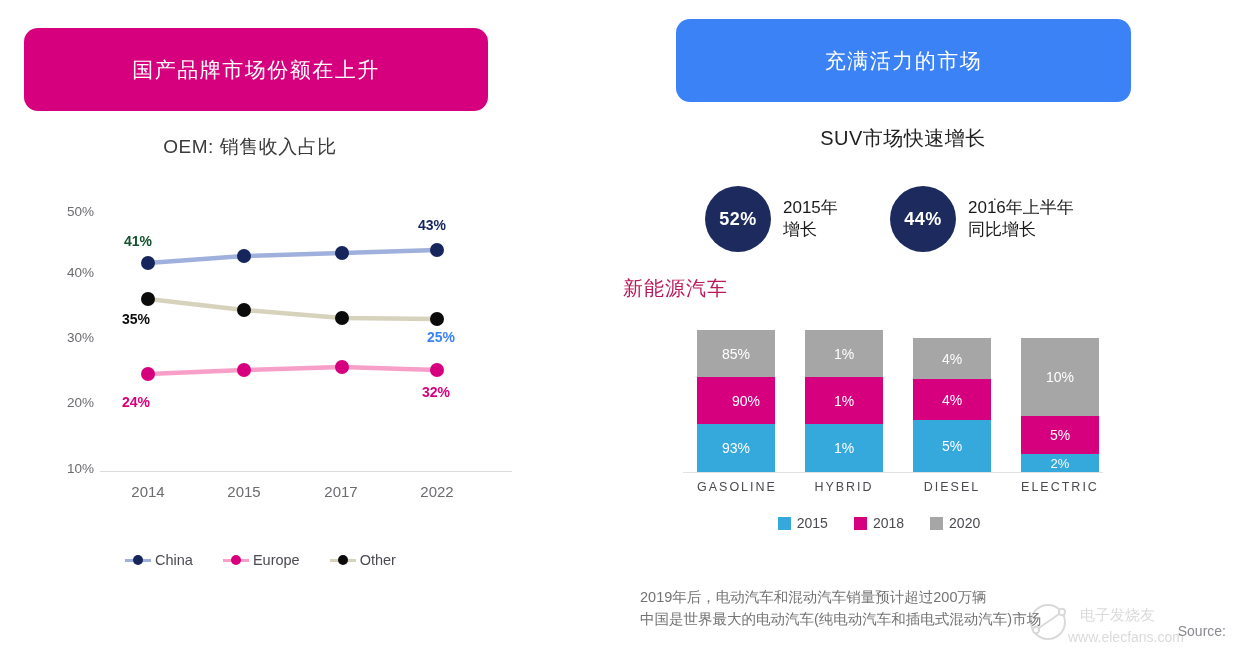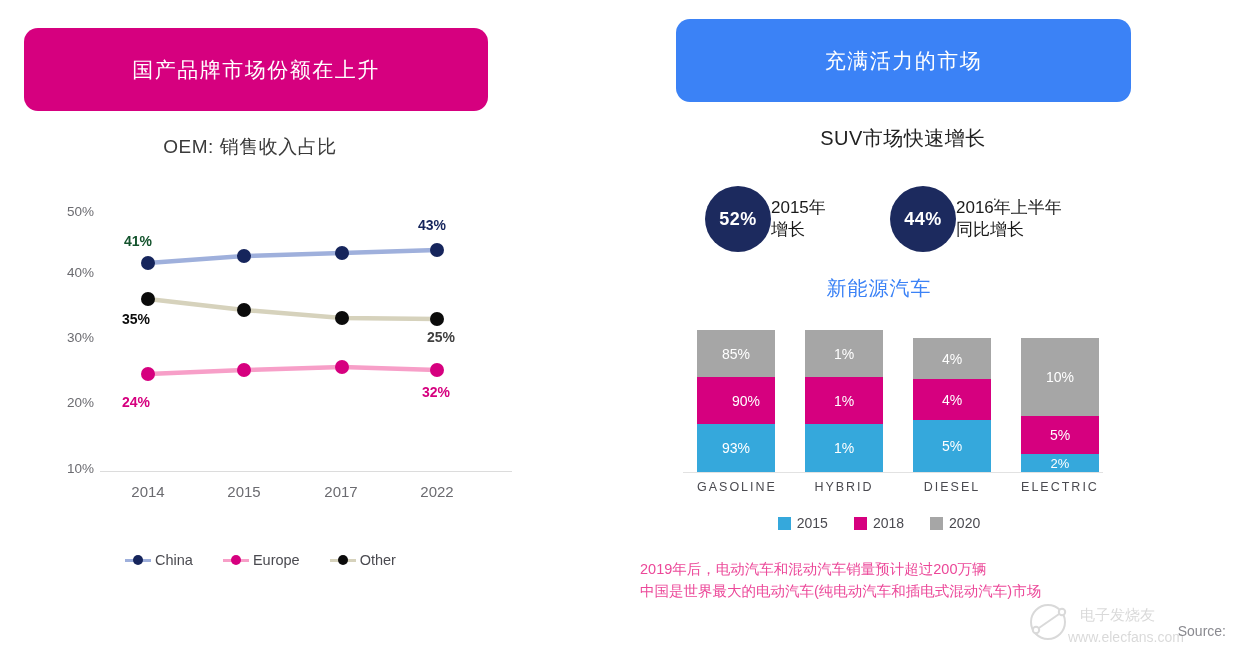--- a/index.html
+++ b/index.html
@@ -56,27 +56,27 @@
   #suv-title{
     position:absolute;left:623px;top:125px;width:560px;text-align:center;
     font-size:20px;color:#222;letter-spacing:.5px;
   }
   .stat-group{position:absolute;display:flex;align-items:center;}
   .stat-circle{
     width:66px;height:66px;border-radius:50%;background:#1C2A5E;color:#fff;
     display:flex;align-items:center;justify-content:center;
     font-size:18px;font-weight:bold;letter-spacing:.5px;
   }
-  .stat-text{font-size:17px;color:#1a1a1a;line-height:1.32;}
+  .stat-text{margin-left:12px;font-size:17px;color:#1a1a1a;line-height:1.32;}
 
   #dot-mark{position:absolute;left:993px;top:188px;font-size:13px;color:#333;}
 
   #nev-title{
-    position:absolute;left:623px;top:275px;width:512px;text-align:center;
-    font-size:20px;color:#3b82f6;letter-spacing:1px;
+    position:absolute;left:623px;top:275px;width:512px;
+    font-size:20px;color:#be185d;letter-spacing:1px;
   }
 
   
   #bar-chart{position:absolute;left:683px;top:330px;width:460px;height:210px;}
   #bar-baseline{position:absolute;left:0px;top:142px;width:420px;height:1px;background:#e2e2e2;}
   .bar-col{position:absolute;width:78px;}
   .bar-stack{position:absolute;bottom:0;width:100%;display:flex;flex-direction:column;}
   .seg{
     display:flex;align-items:center;justify-content:center;
     color:#ffffff;font-size:14px;
@@ -90,22 +90,22 @@
   }
   #bar-legend{
     position:absolute;left:623px;top:515px;width:512px;
     display:flex;justify-content:center;gap:26px;align-items:center;
   }
   .blg-item{display:flex;align-items:center;font-size:14px;color:#4a4a50;}
   .blg-sw{width:13px;height:13px;margin-right:6px;}
 
   
   #footnote{
-    position:absolute;left:640px;top:558px;width:520px;
-    font-size:14.5px;color:#ec4899;line-height:1.55;
+    position:absolute;left:640px;top:586px;width:520px;
+    font-size:14.5px;color:#737373;line-height:1.55;
   }
   #source{
     position:absolute;right:20px;top:623px;
     font-size:14px;color:#8a8a90;margin-left:16px;
   }
   #watermark{
     position:absolute;right:8px;top:600px;width:230px;height:48px;
     opacity:.22;pointer-events:none;
   }
 </style>
@@ -150,21 +150,21 @@
     <div class="dot" style="left:430px;top:123px;width:14px;height:14px;background:#0B0B0B;"></div>
 
     <div class="dot" style="left:141px;top:178px;width:14px;height:14px;background:#D6007F;"></div>
     <div class="dot" style="left:237px;top:174px;width:14px;height:14px;background:#D6007F;"></div>
     <div class="dot" style="left:335px;top:171px;width:14px;height:14px;background:#D6007F;"></div>
     <div class="dot" style="left:430px;top:174px;width:14px;height:14px;background:#D6007F;"></div>
 
     <div class="dlabel" style="left:124px;top:44px;color:#14532d;">41%</div>
     <div class="dlabel" style="left:418px;top:28px;color:#16255C;">43%</div>
     <div class="dlabel" style="left:122px;top:122px;color:#0B0B0B;">35%</div>
-    <div class="dlabel" style="left:427px;top:140px;color:#404040;">25%</div>
+    <div class="dlabel" style="left:427px;top:140px;color:#3b82f6;">25%</div>
     <div class="dlabel" style="left:122px;top:205px;color:#D6007F;">24%</div>
     <div class="dlabel" style="left:422px;top:195px;color:#D6007F;">32%</div>
 
     <div class="x-tick" style="left:108px;top:294px">2014</div>
     <div class="x-tick" style="left:204px;top:294px">2015</div>
     <div class="x-tick" style="left:301px;top:294px">2017</div>
     <div class="x-tick" style="left:397px;top:294px">2022</div>
   </div>
 
   <div id="line-legend">

